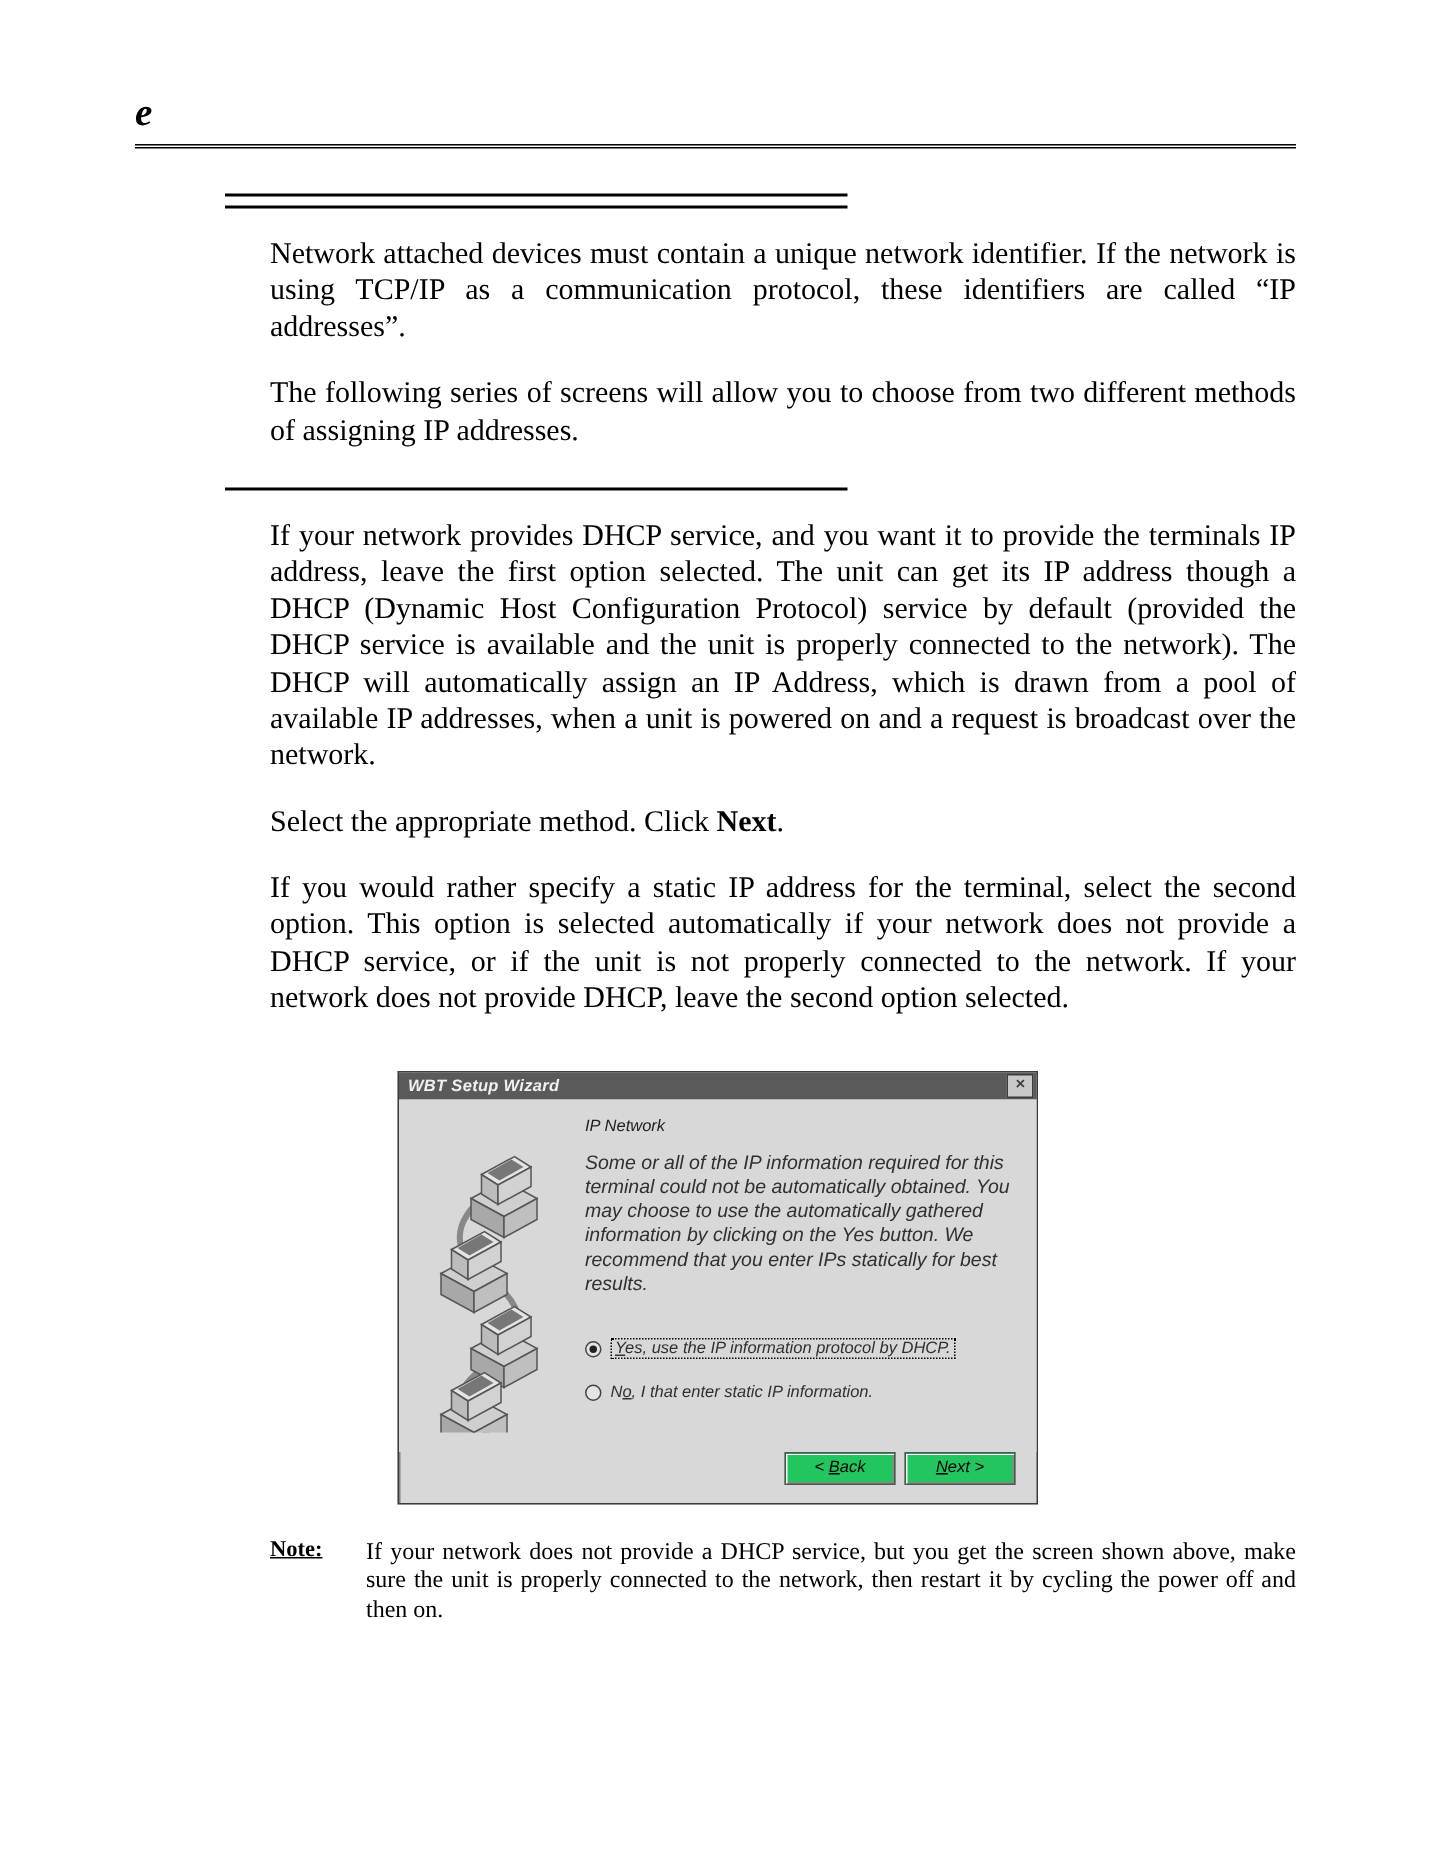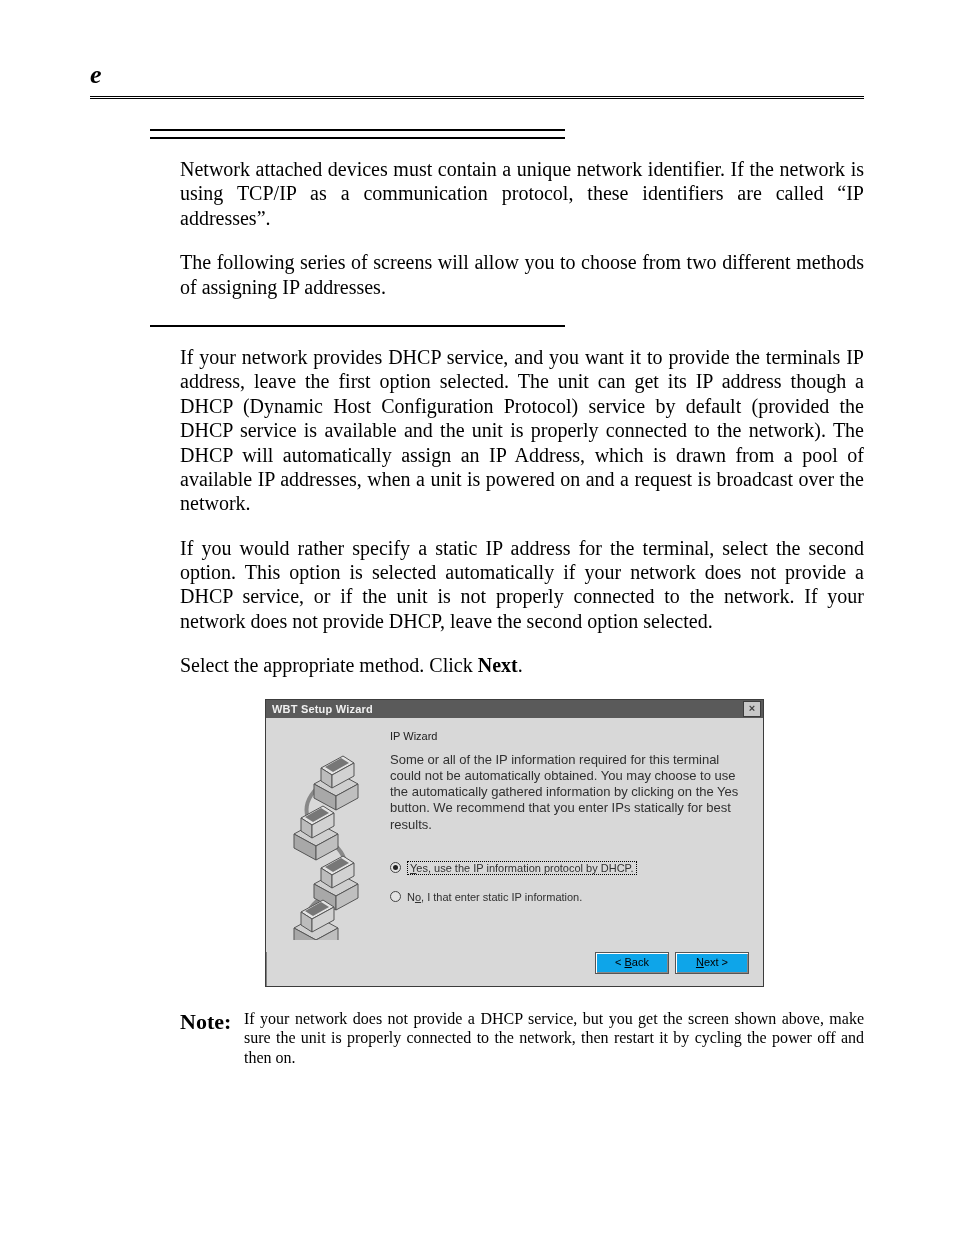--- a/index.html
+++ b/index.html
@@ -50,34 +50,36 @@
   .inline-bold { font-weight: bold; }
   .note-row {
     display: flex;
     margin-left: 30px;
     margin-top: 22px;
   }
   .note-label {
     font-weight: bold;
     width: 64px;
     flex: 0 0 64px;
-    font-size: 22px;
+    font-size: 15px;
+    text-decoration: underline;
   }
   .note-body {
     flex: 1;
     font-size: 16px;
     line-height: 1.22;
     text-align: justify;
   }
 
   
   .dialog-wrap {
-    margin: 21px 0 0 115px;
-    width: 497px;
+    margin: 36px 0 0 115px;
+    width: 425px;
     font-family: Tahoma, Verdana, Arial, sans-serif;
+    font-style: italic;
   }
   .dlg {
     width: 100%;
     border: 1px solid #3c3c3c;
     background: #d8d8d8;
     box-shadow: 1px 1px 0 #808080 inset;
   }
   .dlg-title {
     display: flex;
     align-items: center;
@@ -157,21 +159,21 @@
     justify-content: flex-end;
     padding: 0 14px 12px 14px;
     gap: 6px;
   }
   .win-btn {
     min-width: 56px;
     height: 20px;
     line-height: 18px;
     font-size: 11px;
     text-align: center;
-    background: #0ea5e9;
+    background: #22c55e;
     border: 1px solid #555;
     box-shadow: inset 1px 1px 0 #fff, inset -1px -1px 0 #888;
     padding: 0 8px;
     cursor: pointer;
   }
   .ul { text-decoration: underline; }
 </style>
 </head>
 <body>
 
@@ -184,24 +186,24 @@
 
     <hr class="section-rule">
     <hr class="section-rule">
 
     <p class="para">Network attached devices must contain a unique network identifier. If the network is using TCP/IP as a communication protocol, these identifiers are called “IP addresses”.</p>
     <p class="para">The following series of screens will allow you to choose from two different methods of assigning IP addresses.</p>
 
     <hr class="section-rule" style="margin-top:26px;">
 
     <p class="para">If your network provides DHCP service, and you want it to provide the terminals IP address, leave the first option selected. The unit can get its IP address though a DHCP (Dynamic Host Configuration Protocol) service by default (provided the DHCP service is available and the unit is properly connected to the network). The DHCP will automatically assign an IP Address, which is drawn from a pool of available IP addresses, when a unit is powered on and a request is broadcast over the network.</p>
-    <p class="para">If you would rather specify a static IP address for the terminal, select the second option. This option is selected automatically if your network does not provide a DHCP service, or if the unit is not properly connected to the network. If your network does not provide DHCP, leave the second option selected.</p>
     <p class="para" style="text-align:left;">
       <span>Select the appropriate method. Click </span><span class="inline-bold">Next</span><span>.</span>
     </p>
+    <p class="para">If you would rather specify a static IP address for the terminal, select the second option. This option is selected automatically if your network does not provide a DHCP service, or if the unit is not properly connected to the network. If your network does not provide DHCP, leave the second option selected.</p>
 
     <div class="dialog-wrap">
       <div class="dlg">
         <div class="dlg-title">
           <span class="dlg-title-text">WBT Setup Wizard</span>
           <span class="dlg-close">×</span>
         </div>
         <div class="dlg-body">
           <div class="dlg-art">
             <svg viewBox="0 0 92 210">
@@ -217,21 +219,21 @@
                 </g>
               </defs>
               <path d="M46,50 C20,70 20,90 46,108 C72,126 72,146 46,164 C20,182 20,198 46,210" fill="none" stroke="#888" stroke-width="4"></path>
               <use href="#pc" x="34" y="38"></use>
               <use href="#pc" x="14" y="88"></use>
               <use href="#pc" x="34" y="138"></use>
               <use href="#pc" x="14" y="182"></use>
             </svg>
           </div>
           <div class="dlg-main">
-            <div class="dlg-heading">IP Wizard</div>
+            <div class="dlg-heading">IP Network</div>
             <div class="dlg-desc">Some or all of the IP information required for this terminal could not be automatically obtained. You may choose to use the automatically gathered information by clicking on the Yes button.  We recommend that you enter IPs statically for best results.</div>
             <div class="dlg-options">
               <div class="dlg-opt">
                 <span class="radio">
                     <span class="dot"></span>
                   </span>
                 <span class="opt-text-sel"><span class="ul">Y</span><span>es, use the IP information protocol by DHCP.</span></span>
               </div>
               <div class="dlg-opt">
                 <span class="radio"></span>

